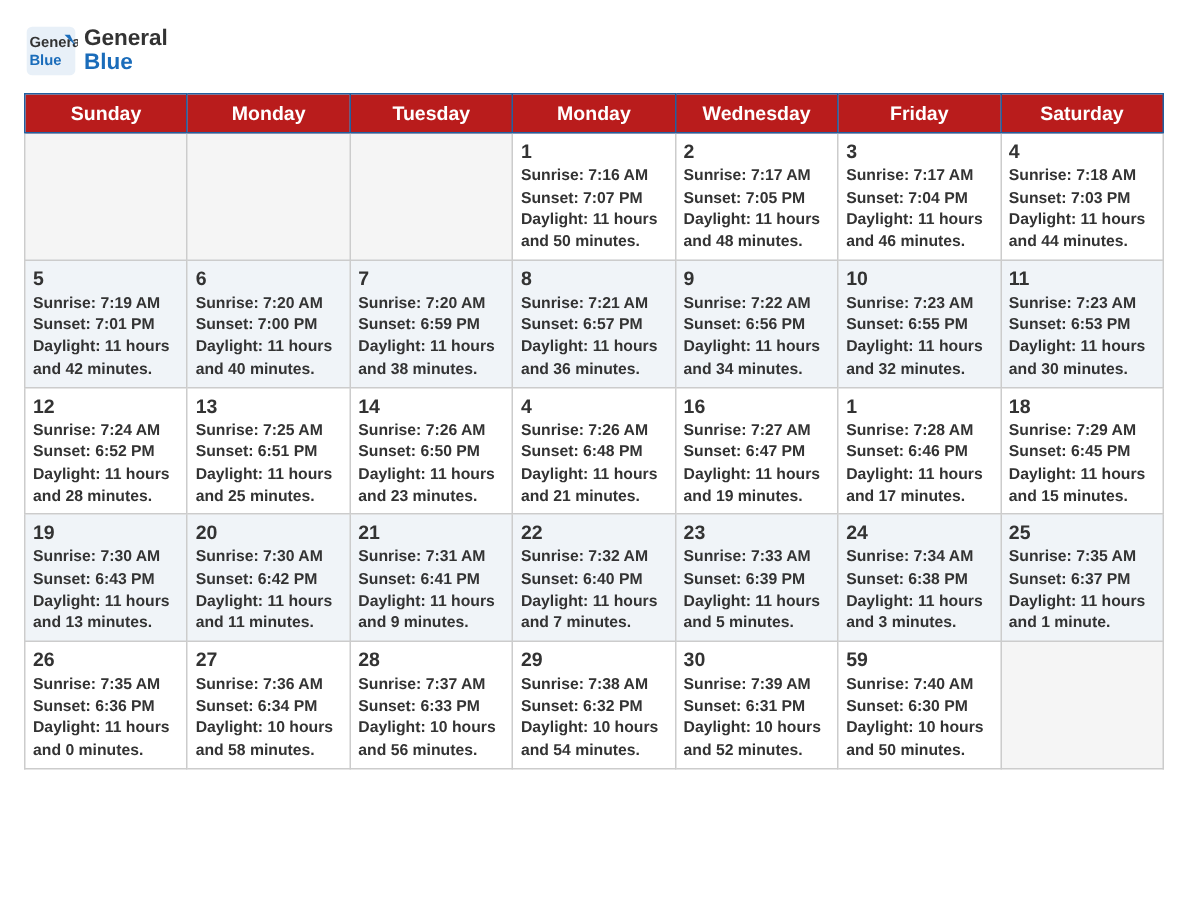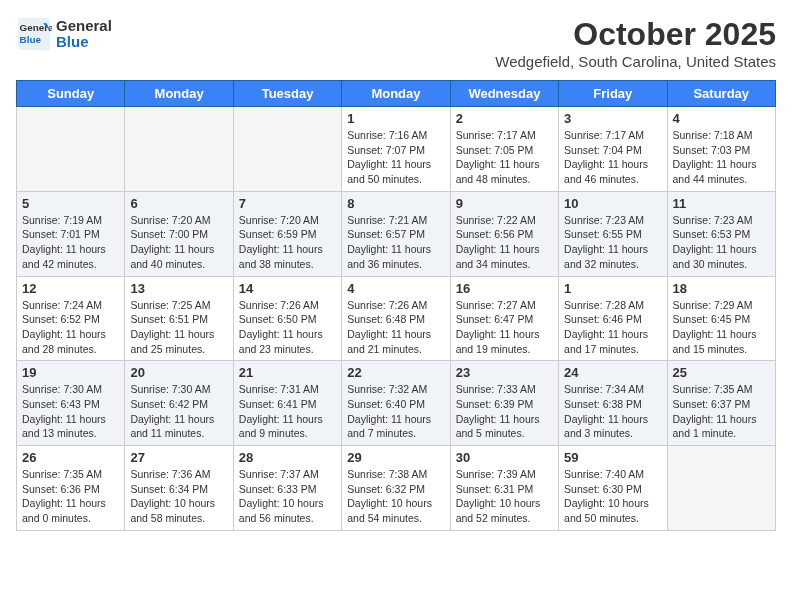--- a/index.html
+++ b/index.html
@@ -36,21 +36,21 @@
     .location {
       font-size: 15px;
       color: #444;
     }
     .calendar {
       width: 100%;
       border-collapse: collapse;
       border: 1px solid #ccc;
     }
     .calendar th {
-      background: #3b82f6;
+      background: #b91c1c;
       color: #fff;
       text-align: center;
       font-size: 13px;
       padding: 5px 4px;
       border: 1px solid #2060a0;
       font-weight: bold;
     }
     .calendar td {
       border: 1px solid #ccc;
       vertical-align: top;
@@ -67,20 +67,21 @@
     .day-number {
       font-weight: bold;
       font-size: 13px;
       margin-bottom: 2px;
       display: block;
     }
     .cell-text {
       font-size: 10.5px;
       line-height: 1.4;
       color: #333;
+      font-weight: bold;
     }
     tr:nth-child(even) td:not(.empty) {
       background: #fff;
     }
     tr.row-shade td:not(.empty) {
       background: #f0f4f8;
     }
   </style>
 </head>
 <body>
@@ -91,24 +92,20 @@
       <rect x="2" y="2" width="36" height="36" rx="4" fill="#1a6cba" opacity="0.1"></rect>
       <text x="4" y="17" font-size="11" font-weight="bold" fill="#333">General</text>
       <text x="4" y="30" font-size="11" font-weight="bold" fill="#1a6cba">Blue</text>
       <polygon points="30,8 38,16 34,8" fill="#1a6cba"></polygon>
     </svg>
     <div>
       <div style="font-size:15px;font-weight:bold;color:#333;line-height:1.1;">General</div>
       <div style="font-size:15px;font-weight:bold;color:#1a6cba;line-height:1.1;">Blue</div>
     </div>
   </div>
-  <div class="title-block">
-    <div class="month-title">October 2025</div>
-    <div class="location">Wedgefield, South Carolina, United States</div>
-  </div>
 </div>
 
 <table class="calendar">
   <thead>
     <tr>
     <th>Sunday</th>
         <th>Monday</th>
         <th>Tuesday</th>
         <th>Monday</th>
         <th>Wednesday</th>

